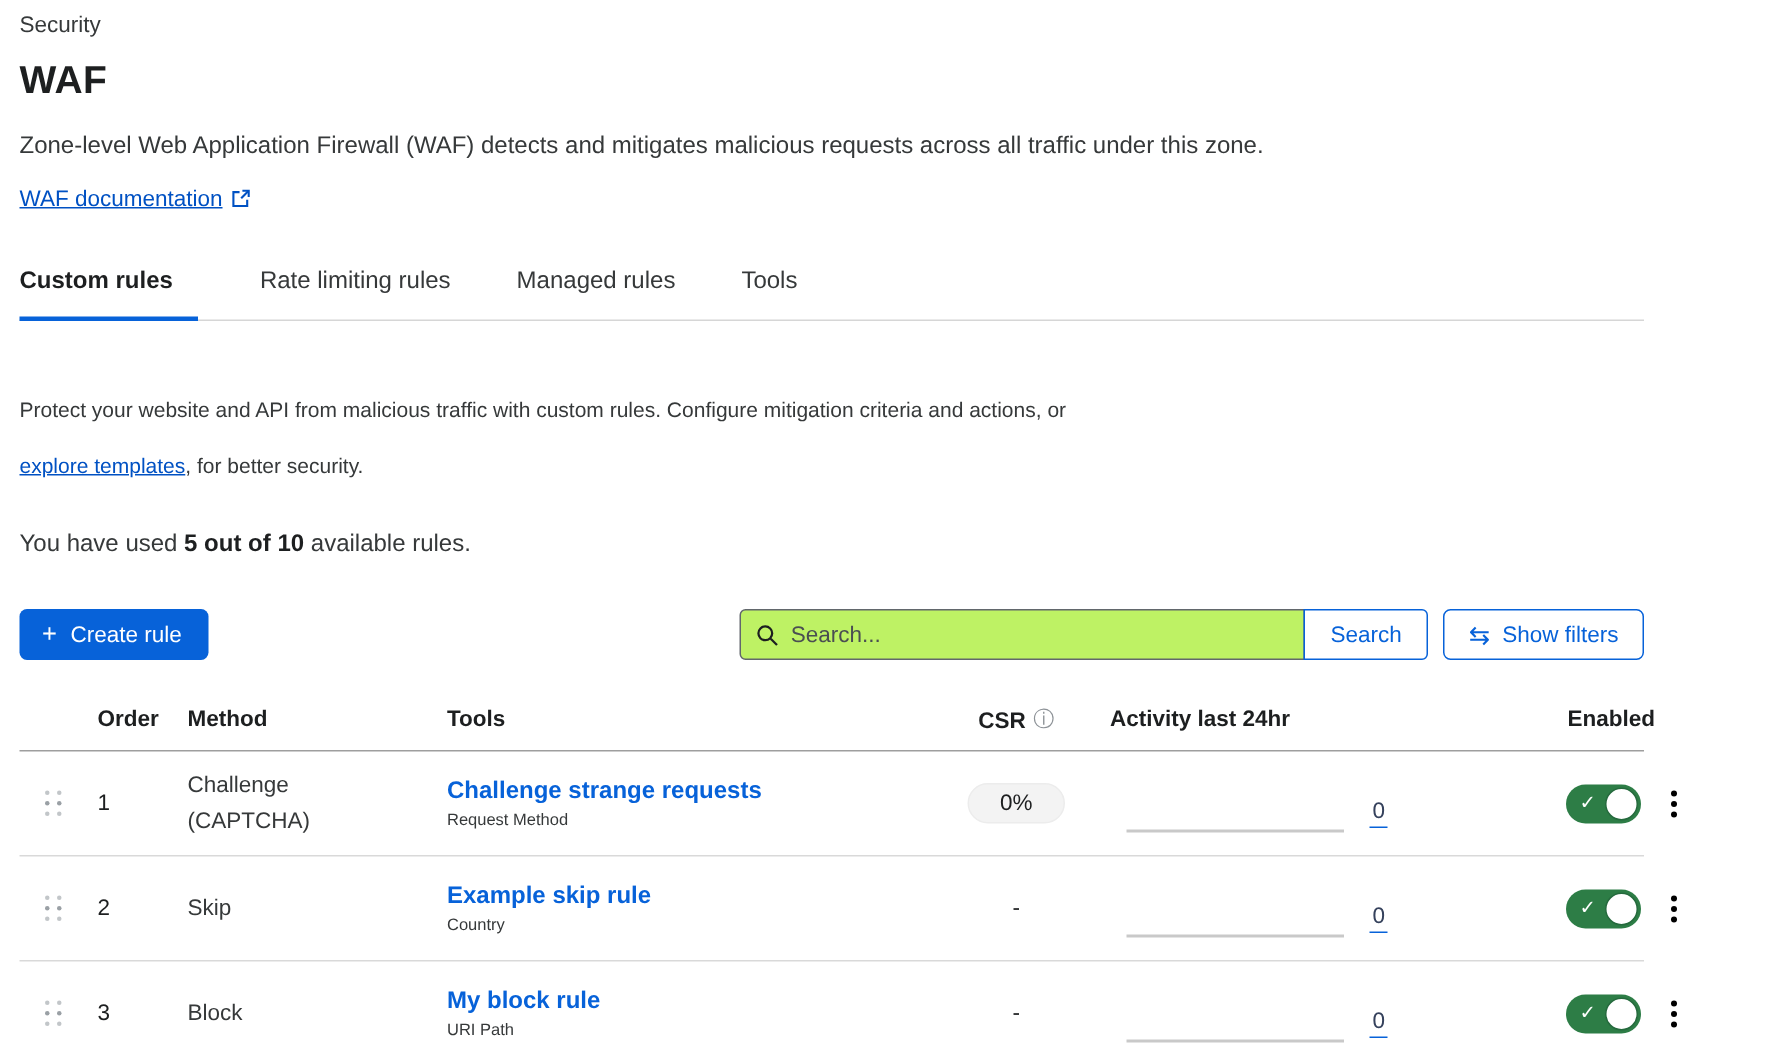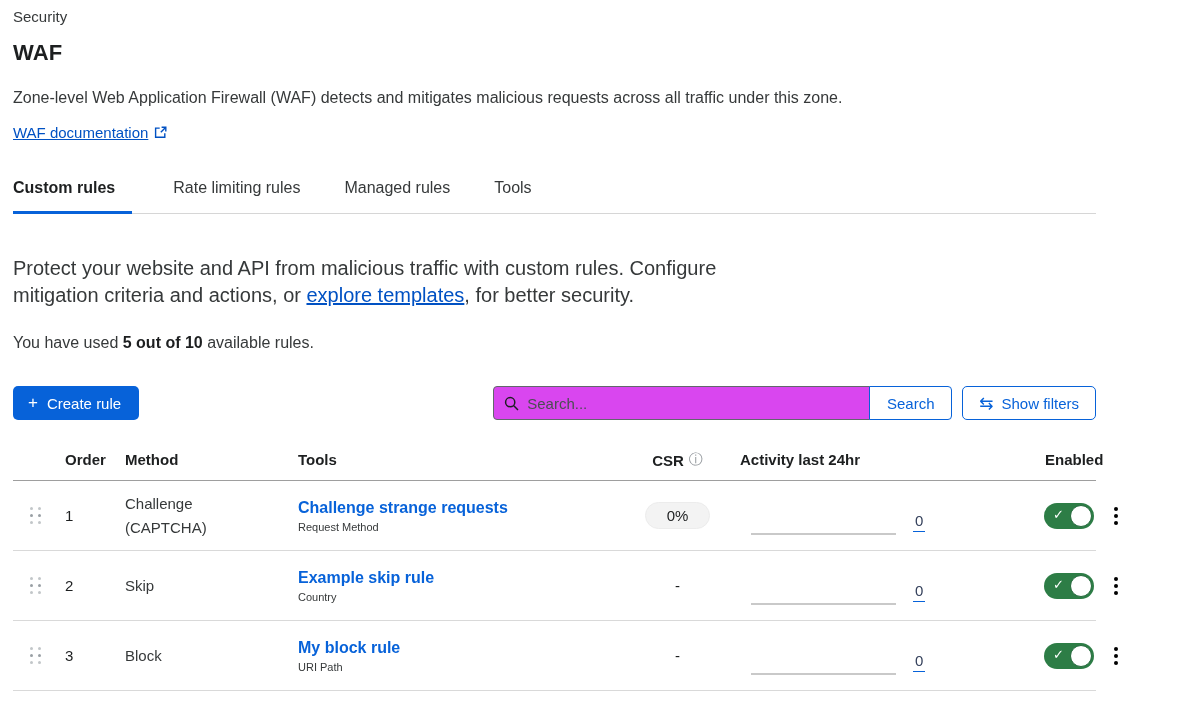--- a/index.html
+++ b/index.html
@@ -10,50 +10,50 @@
   html,body{background:#fff;}
   body{
     width:1177px; height:707px; overflow:hidden;
     font-family:"Liberation Sans","DejaVu Sans",sans-serif;
     color:var(--text_body);
   }
   .page{padding:8px 13px 0 13px; width:1109px;}
 
   
   .breadcrumb{font-size:15px; color:var(--text_body); font-weight:500; margin-bottom:11px;}
-  h1.title{font-size:22px; line-height:34px; font-weight:700; color:var(--text_dark); letter-spacing:.2px; margin-bottom:19px;}
+  h1.title{font-size:26px; line-height:34px; font-weight:700; color:var(--text_dark); letter-spacing:.2px; margin-bottom:19px;}
   .desc{font-size:16px; color:var(--text_body); margin-bottom:17px;}
   .doc-link{font-size:15px; color:var(--link); text-decoration:underline; cursor:pointer; display:inline-flex; align-items:center; gap:6px;}
   .doc-link svg{flex:0 0 auto;}
 
   
   .tabs{display:flex; margin-top:37px; position:relative;align-items:center;}
   .tabs::after{content:""; position:absolute; left:0; right:0; bottom:0; height:1px; background:#d6d6d6;}
   .tab{font-size:16px; color:var(--text_body); padding:0 3px 14px 0; margin-right:41px; border-bottom:3px solid transparent; cursor:pointer; position:relative; z-index:1;}
   .tab.active{font-weight:700; color:var(--text_dark); border-bottom-color:var(--accent); padding-right:17px;}
 
   
-  .intro{margin-top:41px; font-size:20px; line-height:27px; max-width:745px;}
+  .intro{margin-top:41px; font-size:14px; line-height:37px; max-width:745px;}
   .intro a{color:var(--link); text-decoration:underline; cursor:pointer;}
   .usage{margin-top:25px; font-size:16px;}
   .usage b{color:var(--text_dark);}
 
   
   .toolbar{margin-top:34px; display:flex; align-items:center;}
   .btn-primary{
     display:inline-flex; align-items:center; gap:9px; height:34px; padding:0 18px 0 15px;
     background:var(--accent); color:#fff; font-size:15px; border:none; border-radius:5px; cursor:pointer;
     font-family:inherit;
   }
   .btn-primary .plus{font-size:17px; font-weight:400; line-height:1; margin-top:-1px;}
   .spacer{flex:1;}
   .search-group{display:flex; align-items:stretch;}
   .search-box{
     display:flex; align-items:center; width:377px; height:34px; border:1px solid #62676c;
-    border-radius:4px 0 0 4px; padding:0 10px; background:#d946ef;
+    border-radius:4px 0 0 4px; padding:0 10px; background:#bef264;
   }
   .search-box input{
     border:none; outline:none; flex:1; font-size:15px; color:var(--text_body);
     font-family:inherit; background:transparent;
   }
   .search-box input::placeholder{color:#4a4e52; opacity:1;}
   .search-box svg{margin-right:8px; flex:0 0 auto;}
   .btn-search{
     height:34px; width:83px; margin-left:-1px; background:#fff; border:1px solid var(--accent);
     color:var(--accent); font-size:15px; border-radius:0 4px 4px 0; cursor:pointer; font-family:inherit;

